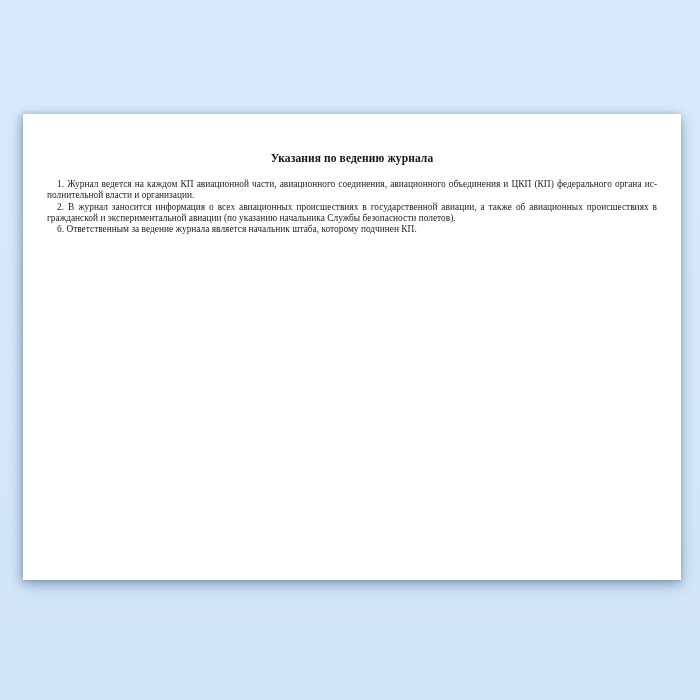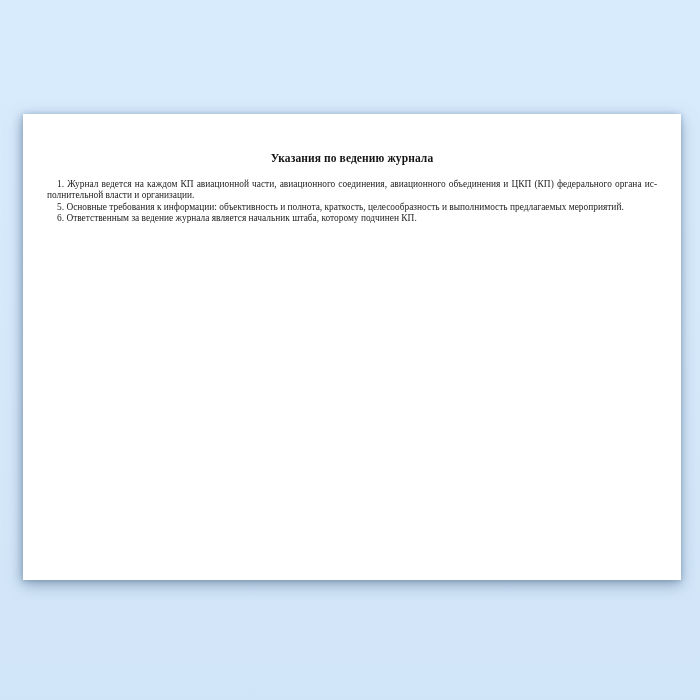--- a/index.html
+++ b/index.html
@@ -58,17 +58,17 @@
   }
 </style>
 </head>
 <body>
 
 <div class="scene">
   <div class="page">
     <h1 class="doc-title">Указания по ведению журнала</h1>
     <div class="doc-body">
       <p class="doc-item">1. Журнал ведется на каждом КП авиационной части, авиационного соединения, авиационного объединения и ЦКП (КП) федерального органа ис­полнительной власти и организации.</p>
-      <p class="doc-item">5. Основные требования к информации: объективность и полнота, краткость, целесообразность и выполнимость предлагаемых мероприятий.</p>
+      <p class="doc-item">2. В журнал заносится информация о всех авиационных происшествиях в государственной авиации, а также об авиационных происшествиях в гражданской и экспериментальной авиации (по указанию начальника Службы безопасности полетов).</p>
       <p class="doc-item">6. Ответственным за ведение журнала является начальник штаба, которому подчинен КП.</p>
     </div>
   </div>
 </div>
 
 </body></html>

